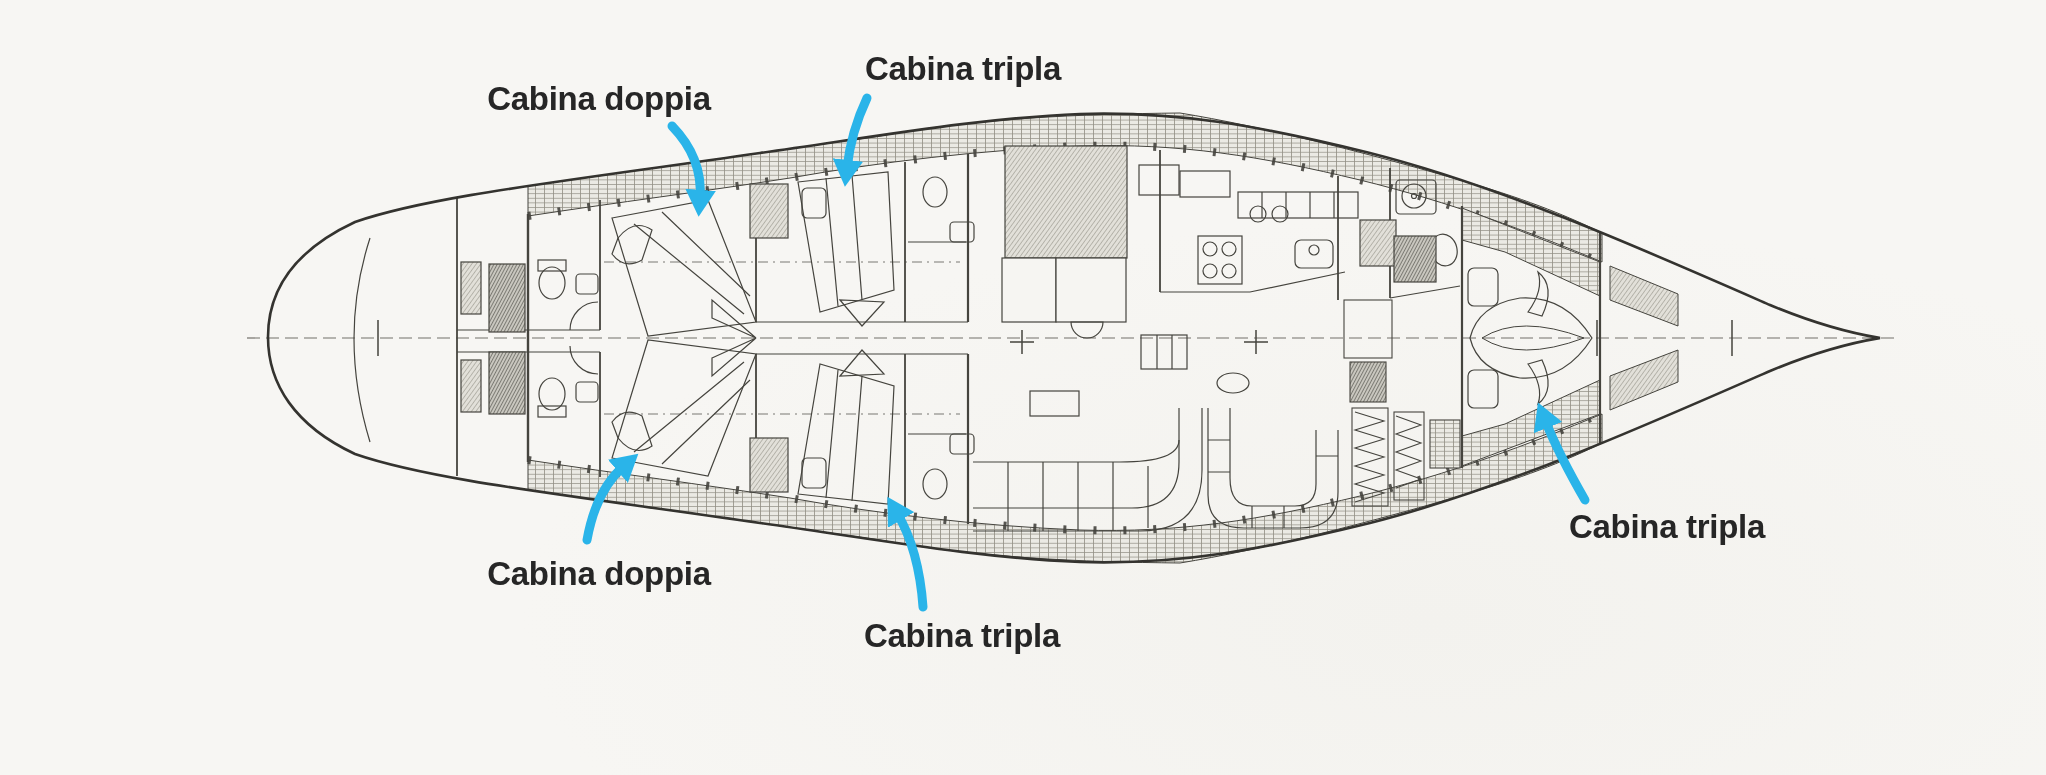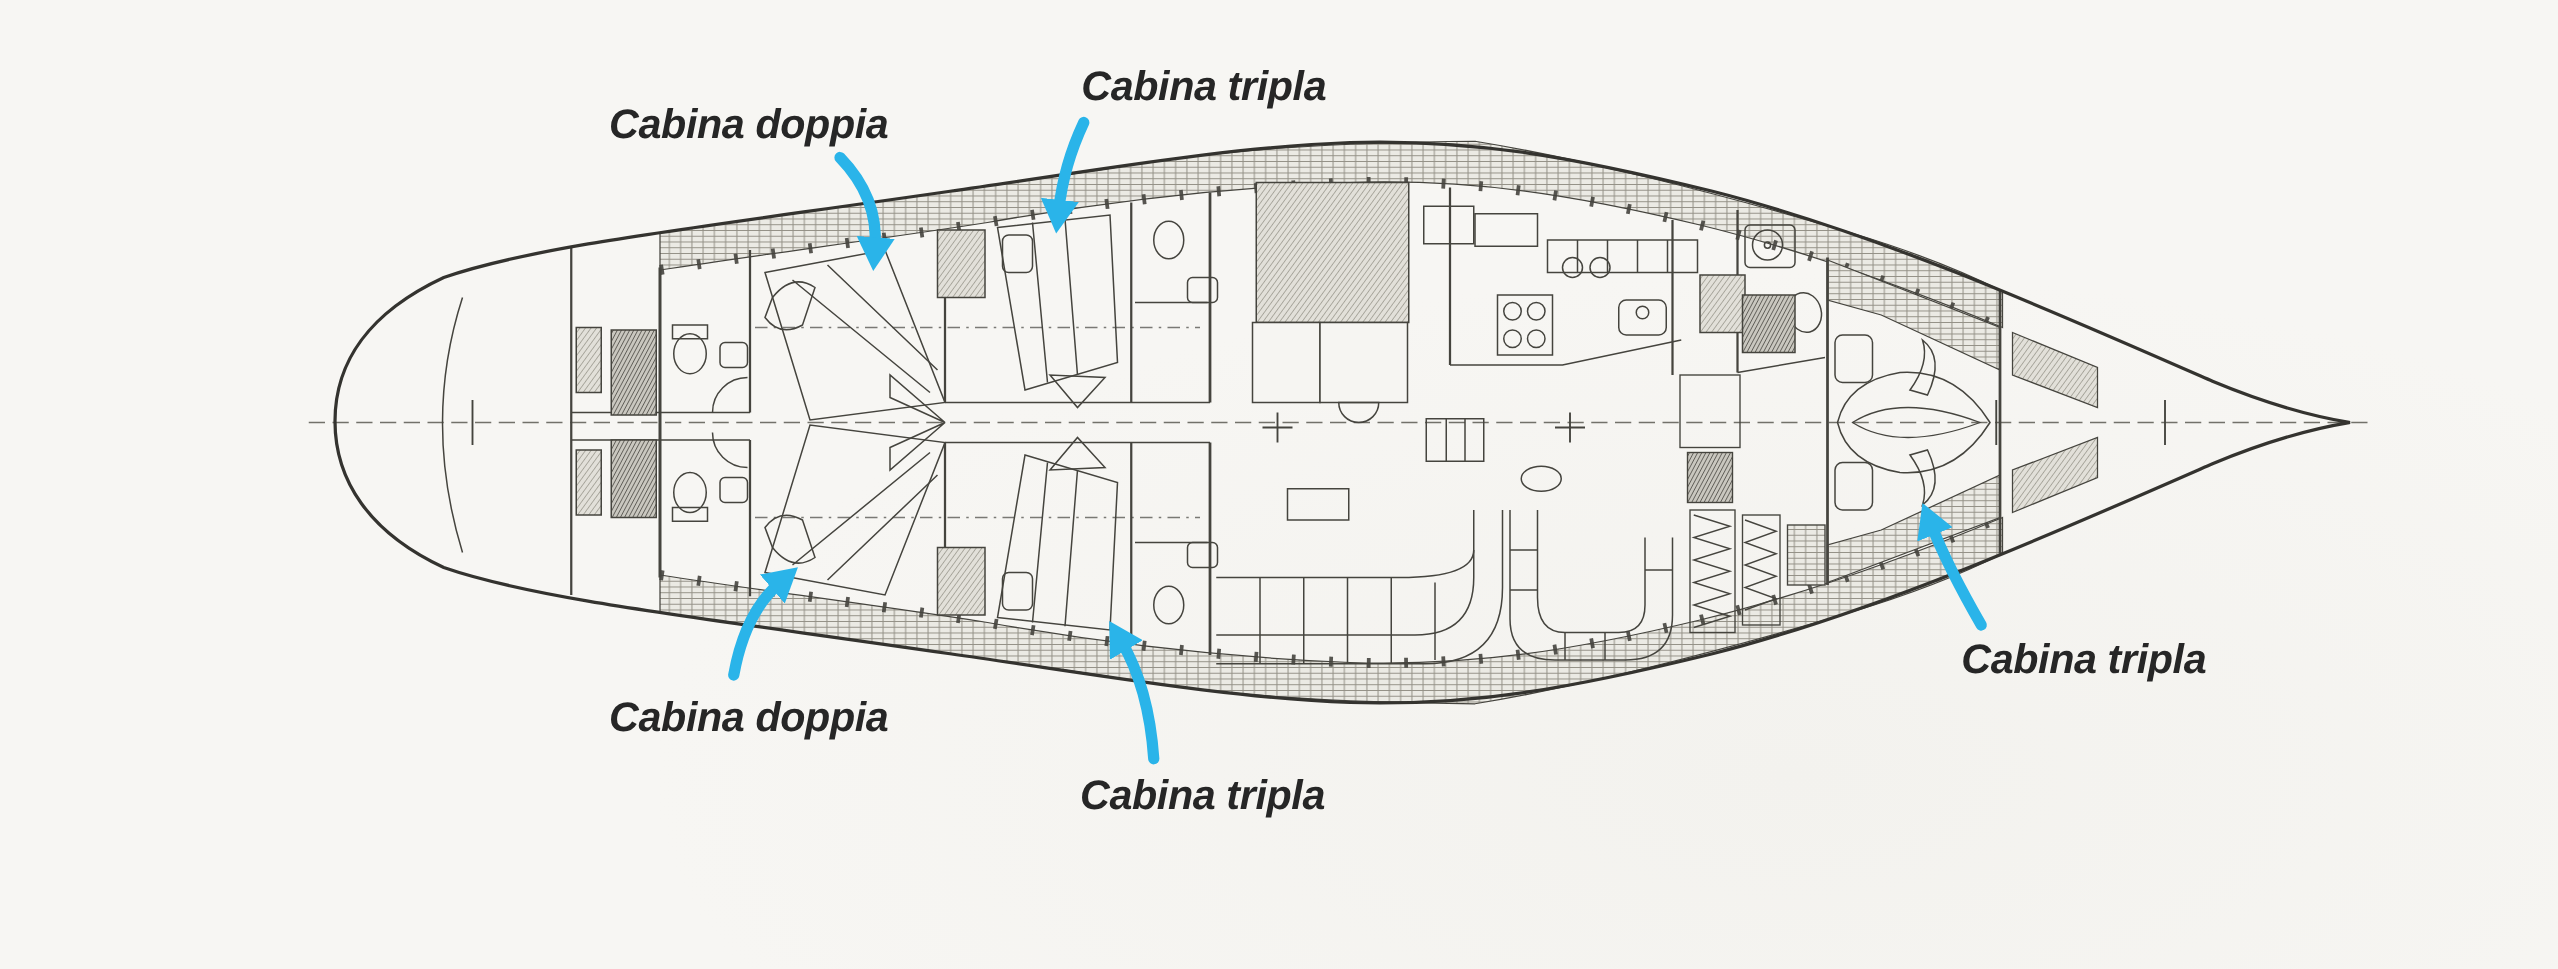--- a/index.html
+++ b/index.html
@@ -2,21 +2,21 @@
 <html><head>
 <meta charset="utf-8">
 <style>
   html,body{margin:0;padding:0;}
   body{
     width:2046px;height:775px;overflow:hidden;
     background:#f7f6f3;
     background-image:radial-gradient(1400px 620px at 70% 80%, #f3f2ee, #f7f6f3 65%);
     font-family:"Liberation Sans", sans-serif;
   }
-  .stage{position:relative;width:2046px;height:775px;font-style:italic;}
+  .stage{position:relative;width:2046px;height:775px;}
   svg{display:block;}
   .lbl{
     font-family:"Liberation Sans", sans-serif;
     font-weight:bold;
     font-size:33px;
     letter-spacing:-0.3px;
   }
   .ink{stroke:#45443e;fill:none;}
   .arrow{fill:none;stroke-linecap:round;}
 </style>

